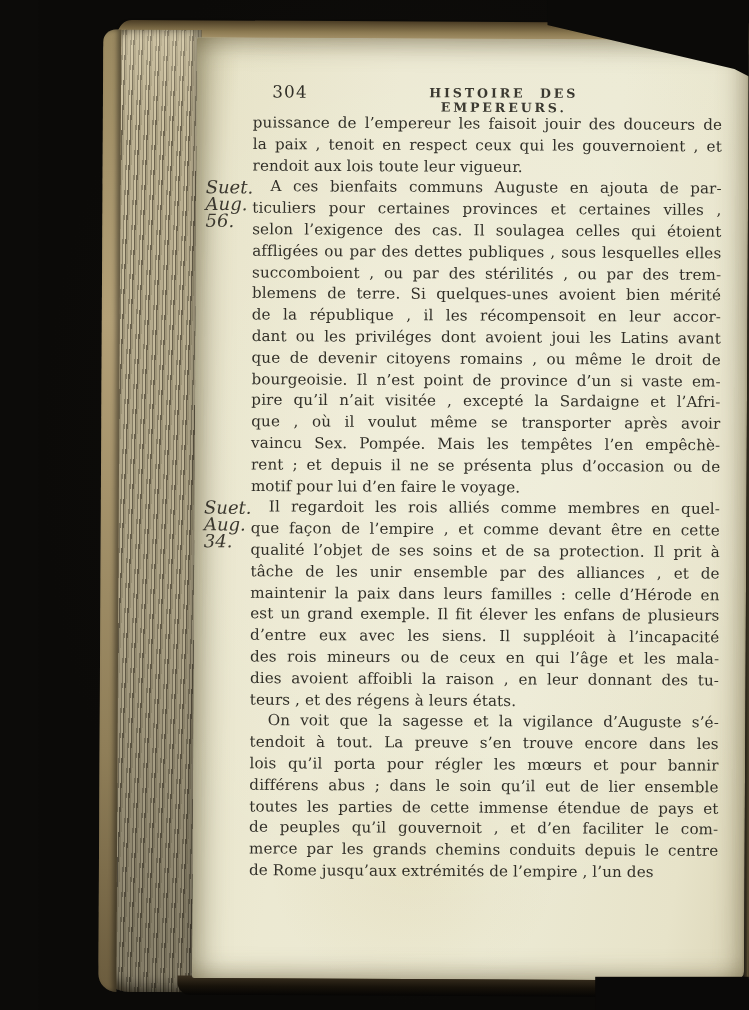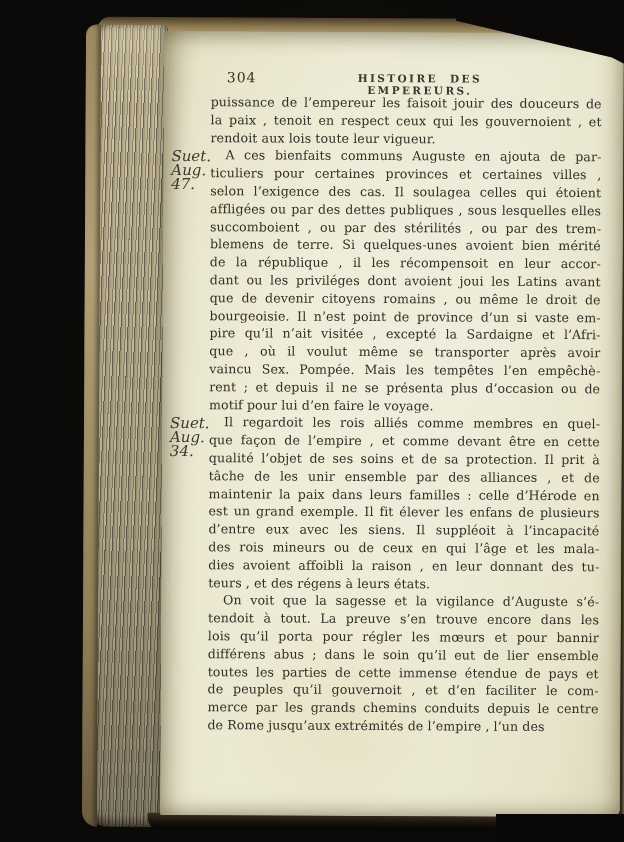--- a/index.html
+++ b/index.html
@@ -99,21 +99,21 @@
     <div class="bottom-edge"></div>
 
     <div class="main-page">
       <div class="page-header ink">
         <span class="page-number">304</span>
         <span class="running-title">HISTOIRE DES EMPEREURS.</span>
       </div>
 
       <div class="margin-note note-1">
         <div>Suet. Aug.</div>
-        <div>47.</div>
+        <div>56.</div>
       </div>
       <div class="margin-note note-2">
         <div>Suet. Aug.</div>
         <div>34.</div>
       </div>
 
       <div class="body-text ink">
         <div class="para">
             <div class="tline">puissance de l’empereur les faisoit jouir des douceurs de</div>
             <div class="tline">la paix , tenoit en respect ceux qui les gouvernoient , et</div>

